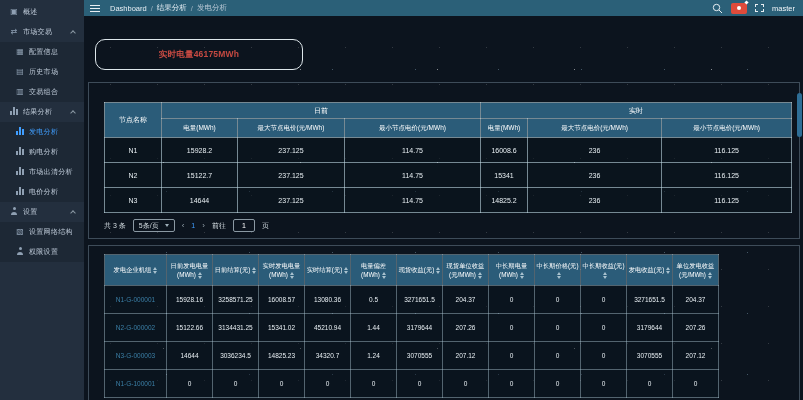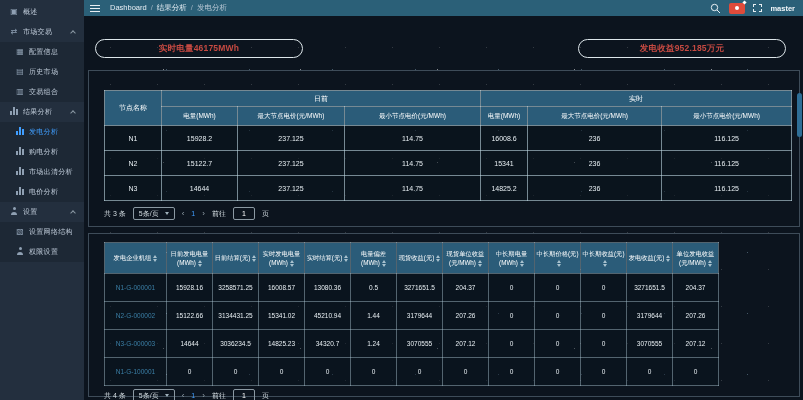--- a/index.html
+++ b/index.html
@@ -26,48 +26,48 @@
   .bars i:nth-child(1){height:4px} .bars i:nth-child(2){height:8px} .bars i:nth-child(3){height:6px}
   .person { position:relative; display:inline-block; width:8px; height:8px; }
   .person::before { content:""; position:absolute; top:0; left:2.5px; width:3px; height:3px; border-radius:50%; background:currentColor; }
   .person::after  { content:""; position:absolute; bottom:0; left:1px; width:6px; height:3.5px; border-radius:3px 3px 0 0; background:currentColor; }
 
   
   .main { flex:1; display:flex; flex-direction:column; }
   .topbar { height:16px; background:#2b6078; display:flex; align-items:center; padding:0 8px 0 6px; flex:0 0 16px; }
   .burger { width:10px; height:7px; border-top:1px solid #e8eff3; border-bottom:1px solid #e8eff3; position:relative; margin-right:10px; cursor:pointer; }
   .burger::before { content:""; position:absolute; left:0; right:0; top:2px; border-top:1px solid #e8eff3; }
-  .crumbs { display:flex; gap:4px; align-items:flex-start; font-size:7.5px; color:#e6eef4; }
+  .crumbs { display:flex; gap:4px; align-items:center; font-size:7.5px; color:#e6eef4; }
   .crumbs .sep { color:#9fb3c2; }
   .crumbs .cur { color:#b8c7d4; }
   .top-right { margin-left:auto; display:flex; align-items:center; gap:8px; }
   .alert-btn { width:16px; height:11px; background:#df4b3b; border-radius:2px; position:relative; cursor:pointer; }
   .alert-btn::before { content:""; position:absolute; left:6px; top:3.5px; width:4px; height:4px; border-radius:50%; background:#fff; }
   .alert-btn::after { content:""; position:absolute; right:-1px; top:-2px; width:3px; height:3px; background:#fff; transform:rotate(45deg); }
   .fs { position:relative; width:9px; height:8px; display:inline-block; cursor:pointer; }
   .fs i { position:absolute; width:3px; height:3px; }
   .fs i.c1{top:0;left:0;border-top:1px solid #e8eff3;border-left:1px solid #e8eff3}
   .fs i.c2{top:0;right:0;border-top:1px solid #e8eff3;border-right:1px solid #e8eff3}
   .fs i.c3{bottom:0;left:0;border-bottom:1px solid #e8eff3;border-left:1px solid #e8eff3}
   .fs i.c4{bottom:0;right:0;border-bottom:1px solid #e8eff3;border-right:1px solid #e8eff3}
-  .uname { font-size:7.5px; color:#f2f6f9;font-weight:bold; }
+  .uname { font-size:7.5px; color:#f2f6f9; }
 
   
   .content { flex:1; position:relative; background-color:#0c141e;
     background-image:
       radial-gradient(rgba(255,255,255,.5) .7px, transparent 1px),
       radial-gradient(rgba(170,210,235,.35) .7px, transparent 1px),
       radial-gradient(rgba(255,255,255,.16) .7px, transparent 1px);
     background-size:137px 93px, 83px 61px, 47px 37px;
     background-position:11px 7px, 41px 23px, 3px 13px;
   }
 
   
   .stats { display:flex; margin:23px 17px 0 11px; justify-content:space-between; }
-  .pill { width:208px; height:19px; border:1px solid #dde6ea; border-radius:10px;
+  .pill { width:208px; height:31px; border:1px solid #dde6ea; border-radius:10px;
           display:flex; align-items:center; justify-content:center;
           font-size:8.5px; font-weight:bold; color:#c64a42; letter-spacing:.2px; }
 
   
   .panel { border:1px solid #3e4c59; margin:0 3px 0 4px; }
   .panel1 { margin-top:12px; height:157px; padding:19px 0 0 15px; }
   .panel2 { margin-top:6px;  height:164px; padding:8px 0 0 15px; }
 
   table { border-collapse:collapse; table-layout:fixed; }
   th,td { padding:0 1px; text-align:center; font-weight:normal; overflow:hidden; }
@@ -210,21 +210,20 @@
             <i class="c4"></i>
           </span>
         <span class="uname">master</span>
       </div>
     </header>
 
     <div class="content">
 
       <div class="stats">
         <div class="pill">实时电量46175MWh</div>
-        <div class="pill">发电收益952.185万元</div>
       </div>
 
       <section class="panel panel1">
         <table class="t1">
           <colgroup>
             <col style="width:57px">
               <col style="width:76px">
               <col style="width:107px">
               <col style="width:136px">
             <col style="width:47px">

